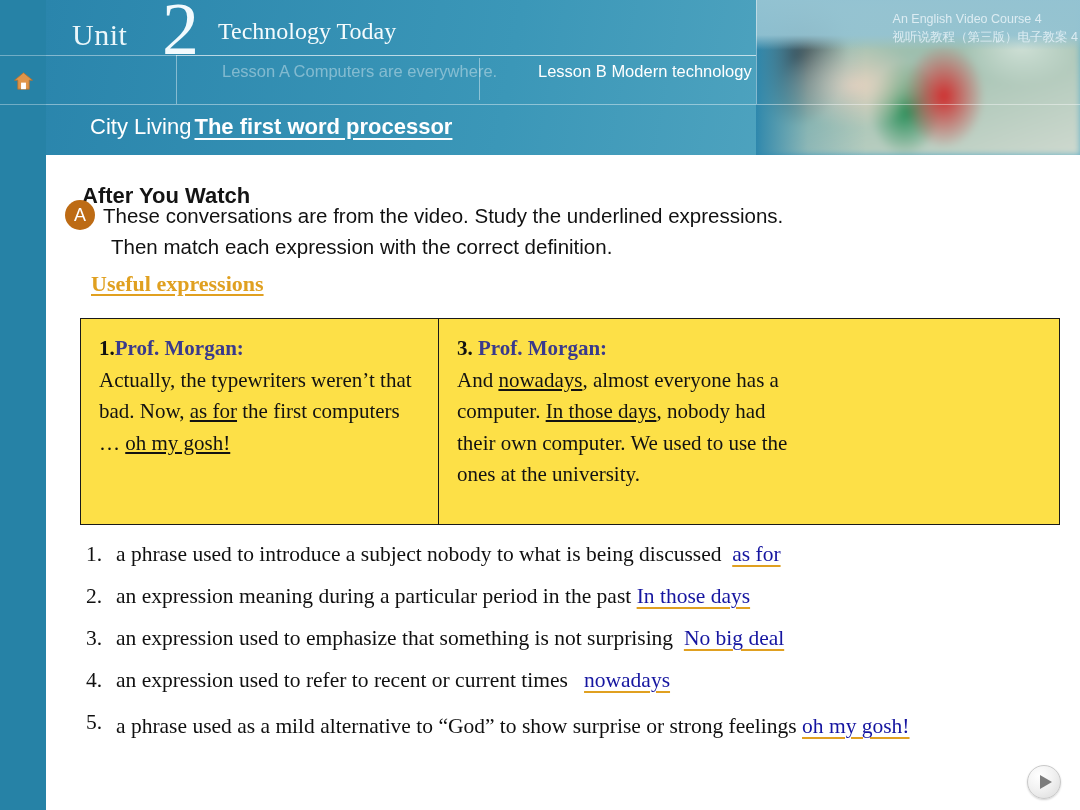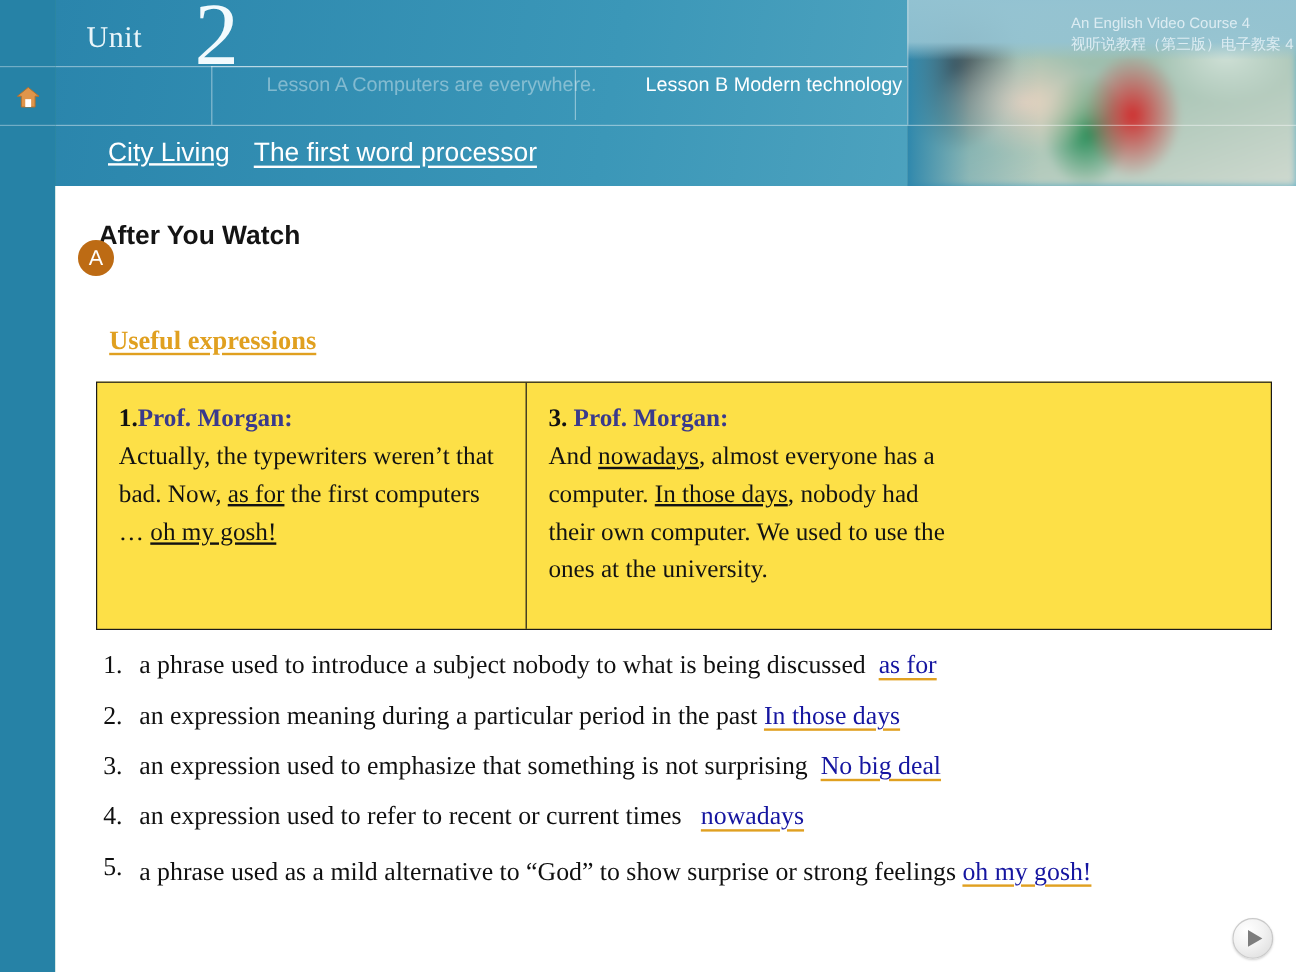--- a/index.html
+++ b/index.html
@@ -81,21 +81,21 @@
   }
   .hdr-vline {
     position: absolute;
     width: 1px;
     background: rgba(255,255,255,0.42);
   }
 
   .unit-word {
     position: absolute;
     left: 26px; top: 18px;
-    font-size: 25px;
+    font-size: 30px;
     color: #eaf6fa;
     font-family: "Liberation Serif", serif;
     letter-spacing: 0.5px;
   }
   .unit-number {
     position: absolute;
     left: 116px; top: -8px;
     font-size: 74px;
     line-height: 1;
     color: #f2fafd;
@@ -121,24 +121,25 @@
   .tab.active   { left: 492px; color: #ffffff; }
 
   .subtitle-row {
     position: absolute;
     left: 44px; top: 114px;
     font-family: "Liberation Sans", sans-serif;
     font-size: 22px;
     color: #ffffff;
     white-space: nowrap;
   }
-  .subtitle-row .seg1 { margin-right: 20px; text-decoration: underline; }
+  .subtitle-row .seg1 { margin-right: 3px; }
   .subtitle-row .seg2 {
     text-decoration: underline;
     text-underline-offset: 4px;
+    font-weight: bold;
   }
 
   .course-meta {
     position: absolute;
     right: 2px; top: 10px;
     text-align: left;
     font-family: "Liberation Sans", sans-serif;
     font-size: 12.5px;
     line-height: 1.45;
     color: #dcecf2;
@@ -303,40 +304,45 @@
 
     <div class="hdr-hline" style="left:0; top:55px; width:710px;"></div>
     <div class="hdr-hline" style="left:130px; top:55px; width:580px;"></div>
     <div class="hdr-hline" style="left:0; top:104px; width:1034px;"></div>
     <div class="hdr-vline" style="left:130px; top:55px; height:49px;"></div>
     <div class="hdr-vline" style="left:433px; top:58px; height:42px;"></div>
     <div class="hdr-vline" style="left:710px; top:0px; height:104px;"></div>
 
     <div class="unit-word">Unit</div>
     <div class="unit-number">2</div>
+    <div class="course-title">Technology Today</div>
 
     <div class="tab inactive">Lesson A Computers are everywhere.</div>
     <div class="tab active">Lesson B Modern technology</div>
 
     <div class="subtitle-row">
       <span class="seg1">City Living</span><span class="seg2">The first word processor</span>
     </div>
 
     <div class="course-meta">
       <div>An English Video Course 4</div>
       <div>视听说教程（第三版）电子教案 4</div>
     </div>
   </div>
 
   <div class="content">
 
     <div class="section-title">After You Watch</div>
 
     <div class="badge-a">A</div>
 
+    <div class="instruction">
+      <span>These conversations are from the video. Study the underlined expressions.</span>
+      <span class="ln2">Then match each expression with the correct definition.</span>
+    </div>
 
     <div class="useful-link">Useful expressions</div>
 
     <div class="convo-table">
       <div class="convo-cell c1">
         <span class="num-lbl">1.</span><span class="speaker">Prof. Morgan:</span><br>
         <span><span>Actually, the typewriters weren’t that bad. Now, </span><span class="u">as for</span><span> the first computers … </span><span class="u">oh my gosh!</span></span>
       </div>
       <div class="convo-cell c3">
         <span class="num-lbl">3.</span> <span class="speaker">Prof. Morgan:</span><br>

